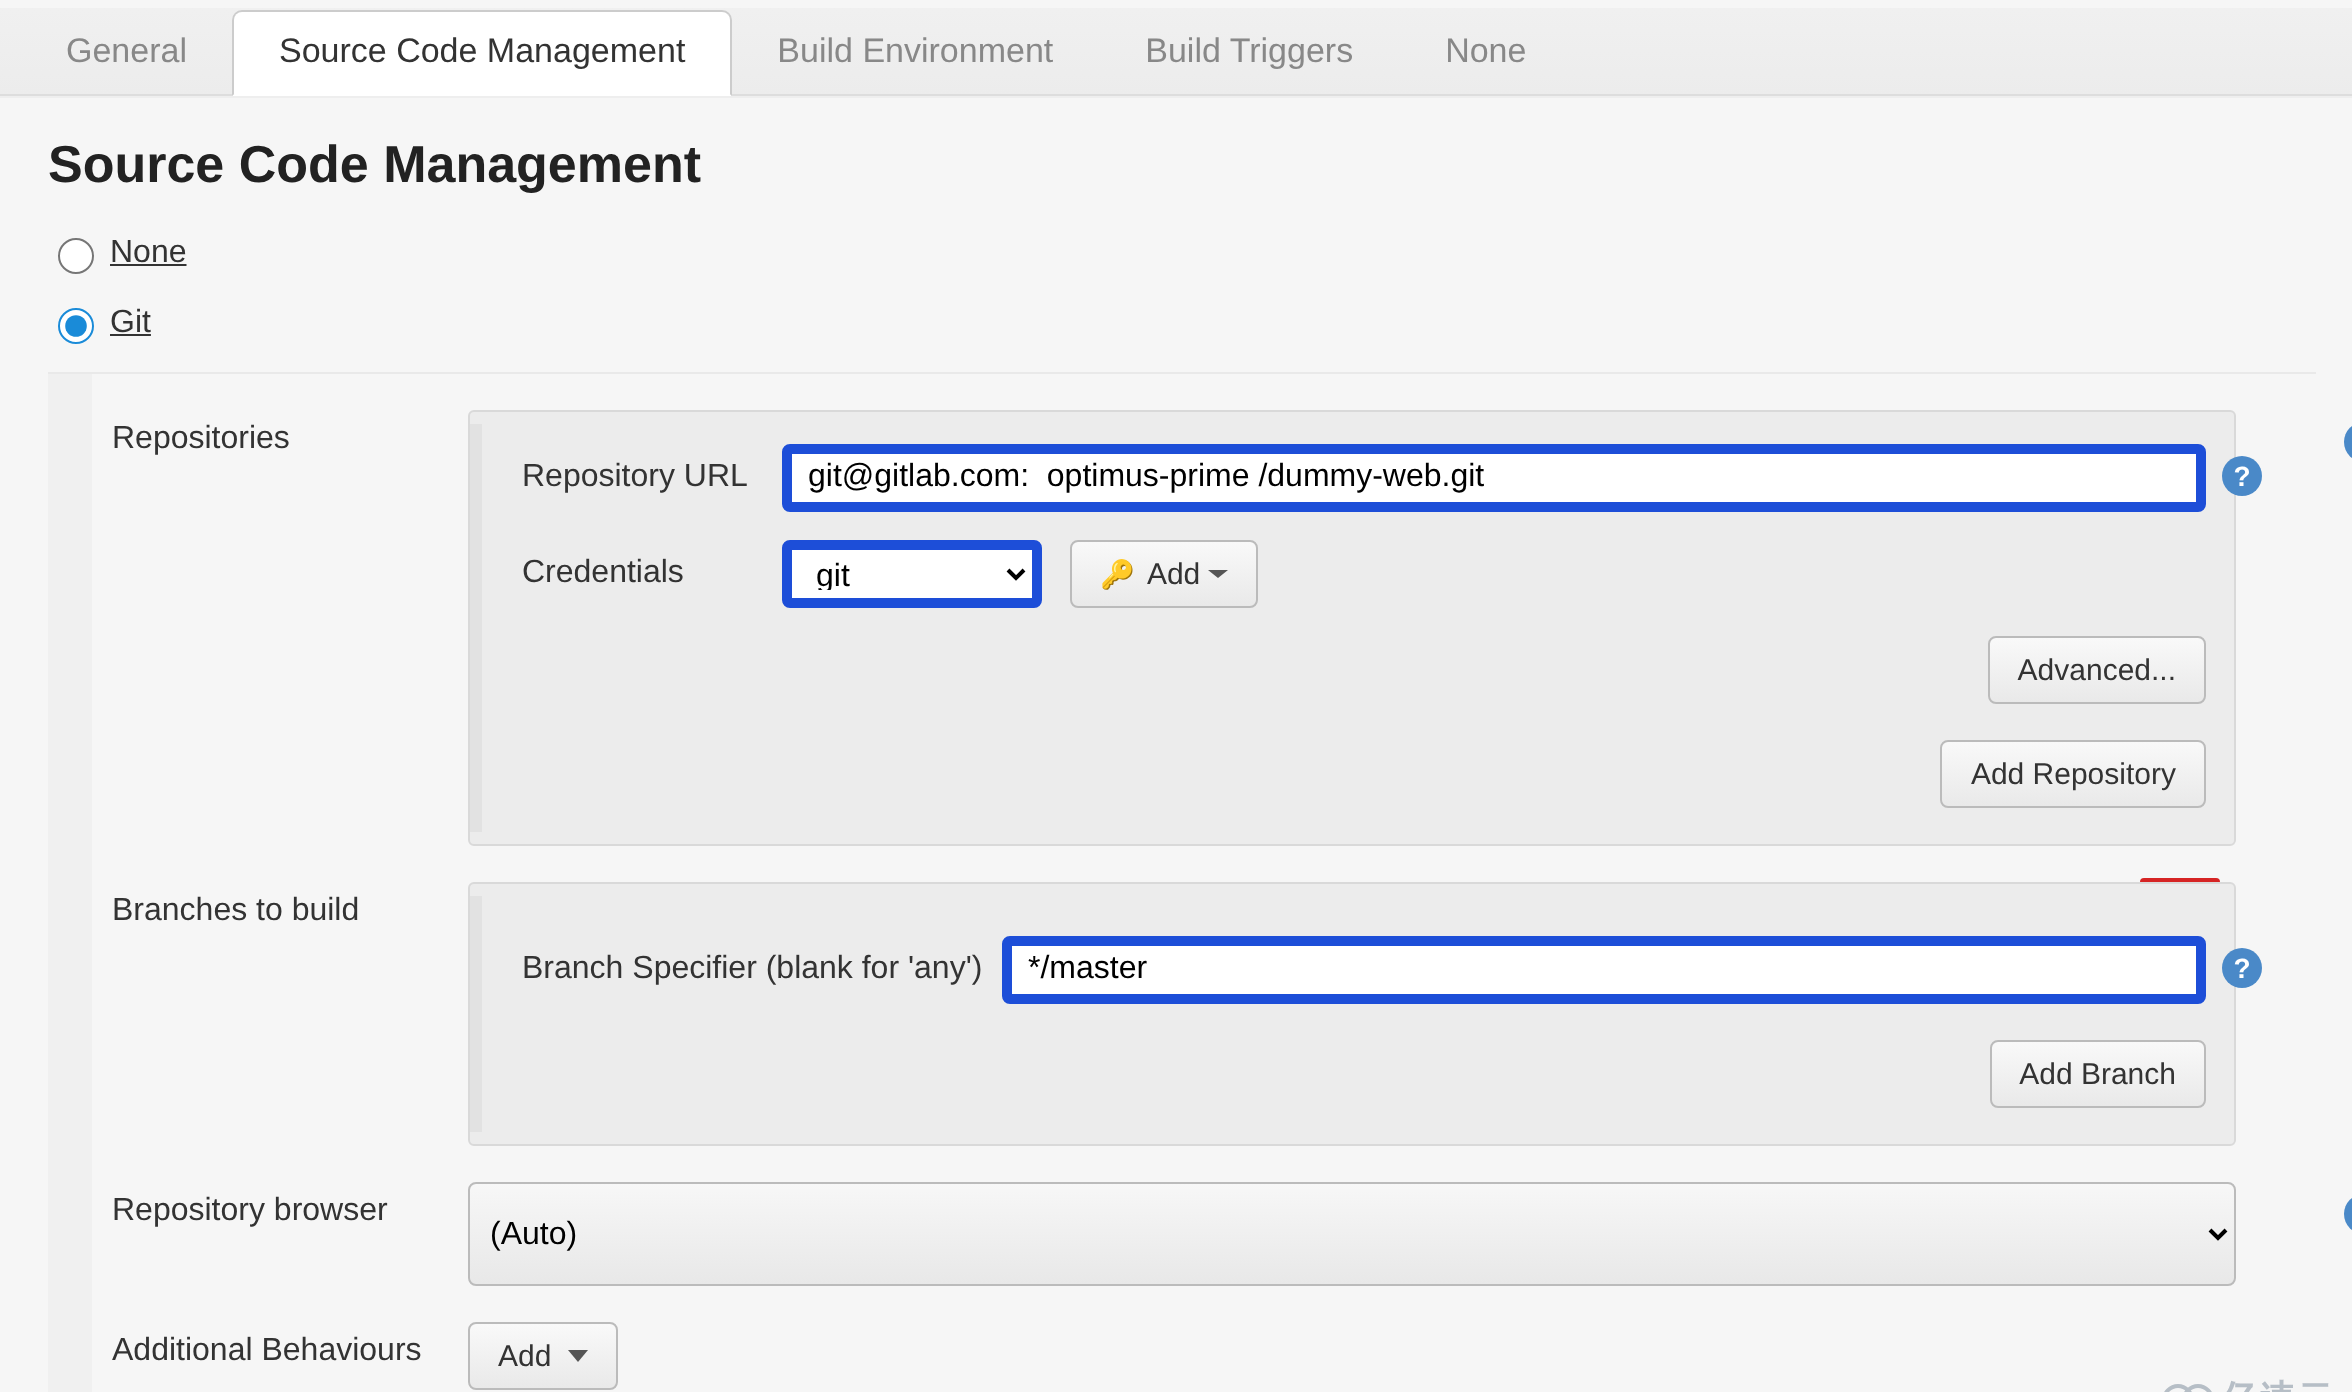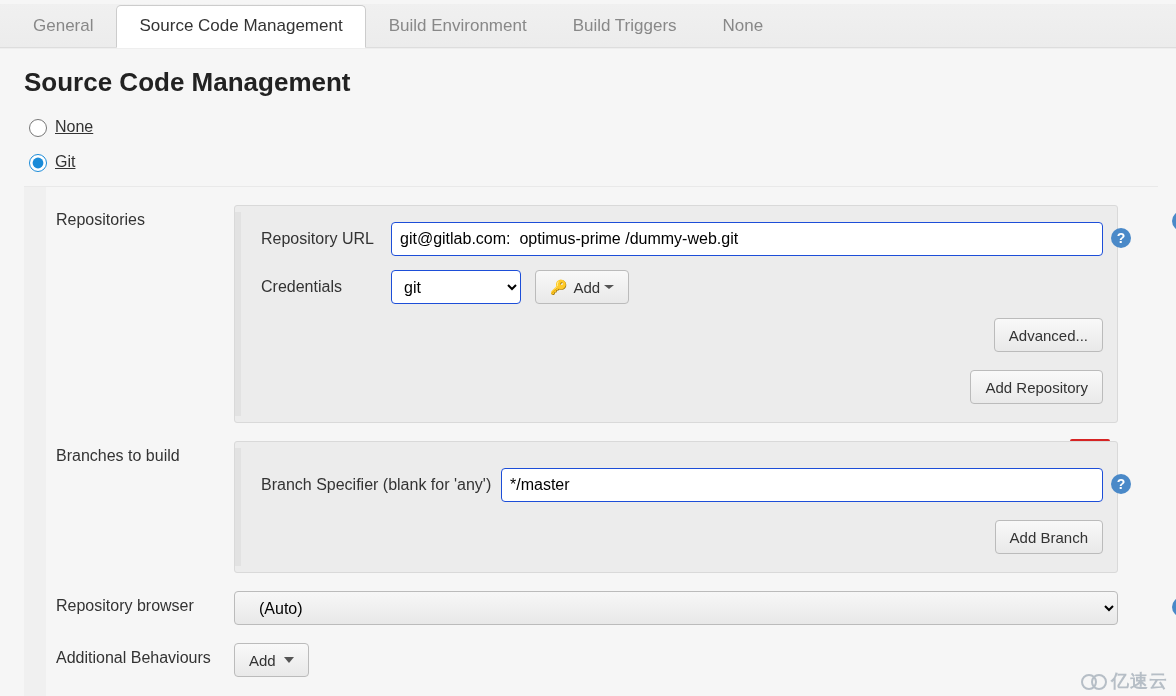--- a/index.html
+++ b/index.html
@@ -86,21 +86,21 @@
 
   .inner-row { display: flex; align-items: center; margin-bottom: 14px; }
   .inner-row .ilabel { width: 130px; font-size: 16px; color: #333; }
   .inner-row .ifield { flex: 1; }
 
   input.text, select.text {
     width: 100%;
     height: 34px;
     padding: 4px 8px;
     font-size: 16px;
-    border: 1px solid #1d4ed8;
+    border: 5px solid #1d4ed8;
     border-radius: 4px;
     background: #fff;
   }
   select.text { appearance: auto; }
 
   .credentials-area { display: flex; align-items: center; gap: 14px; }
   .credentials-area select { width: 130px; }
 
   .btn {
     display: inline-flex; align-items: center;
@@ -141,23 +141,23 @@
     line-height: 20px;
     font-size: 14px;
     font-weight: bold;
     cursor: pointer;
   }
   .help-outer { right: -34px; }
 
   .branch-area .inner-row .ilabel { width: 240px; }
 
   .repo-browser-select {
-    width: 100%; height: 34px;
+    width: 100%; height: 52px;
     border: 1px solid #bbb; border-radius: 4px;
-    font-size: 16px; padding: 2px 20px;
+    font-size: 16px; padding: 2px 6px;
     background: linear-gradient(#f7f7f7,#e8e8e8);
   }
 
   .add-dropdown {
     display: inline-flex; align-items: center;
   }
   .caret {
     width: 0; height: 0;
     margin-left: 8px;
     border-left: 5px solid transparent;

